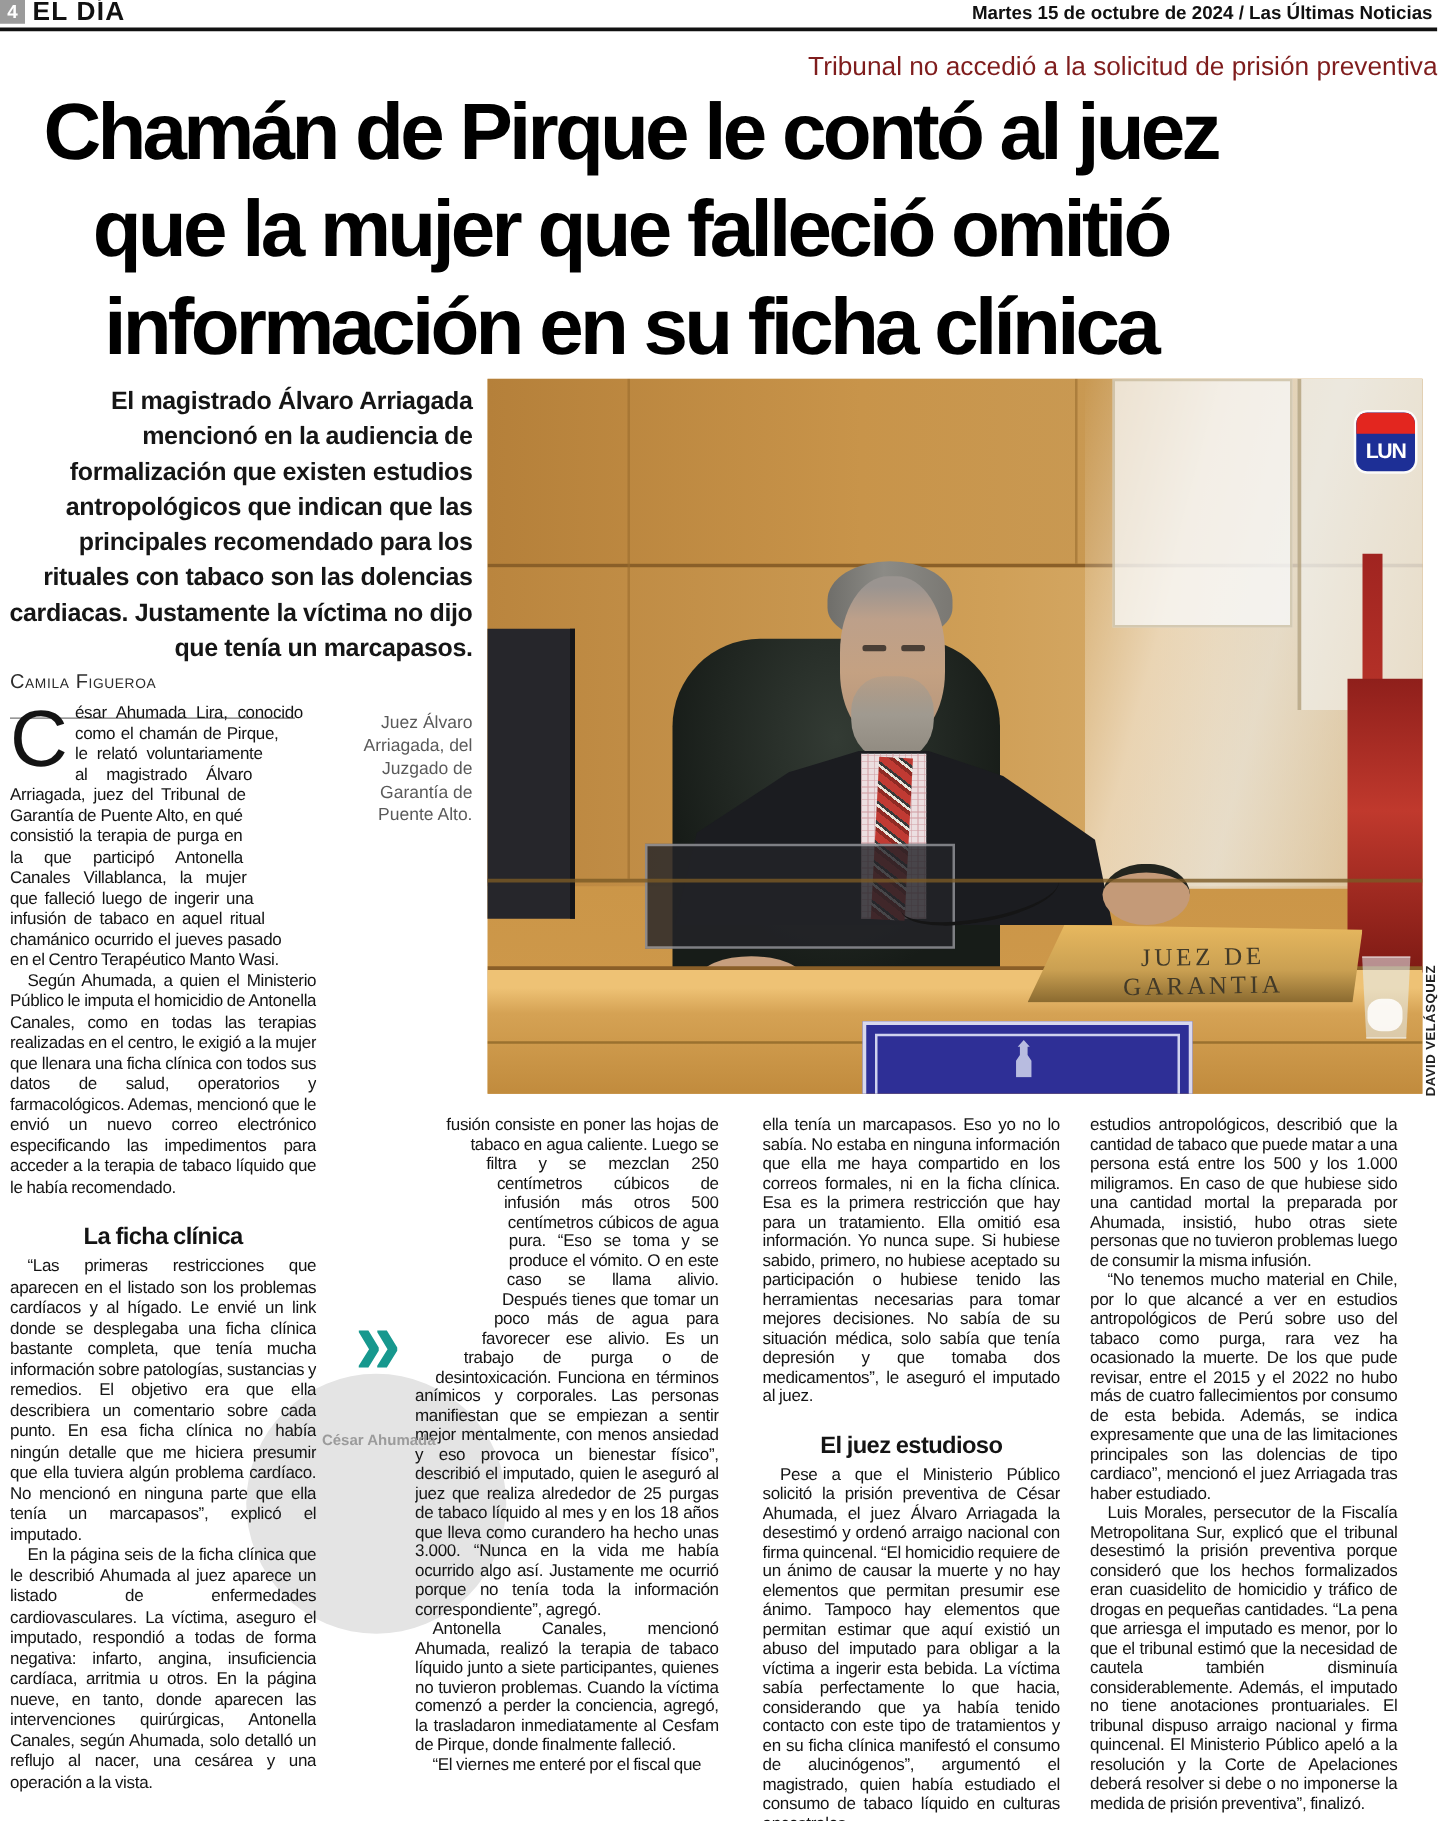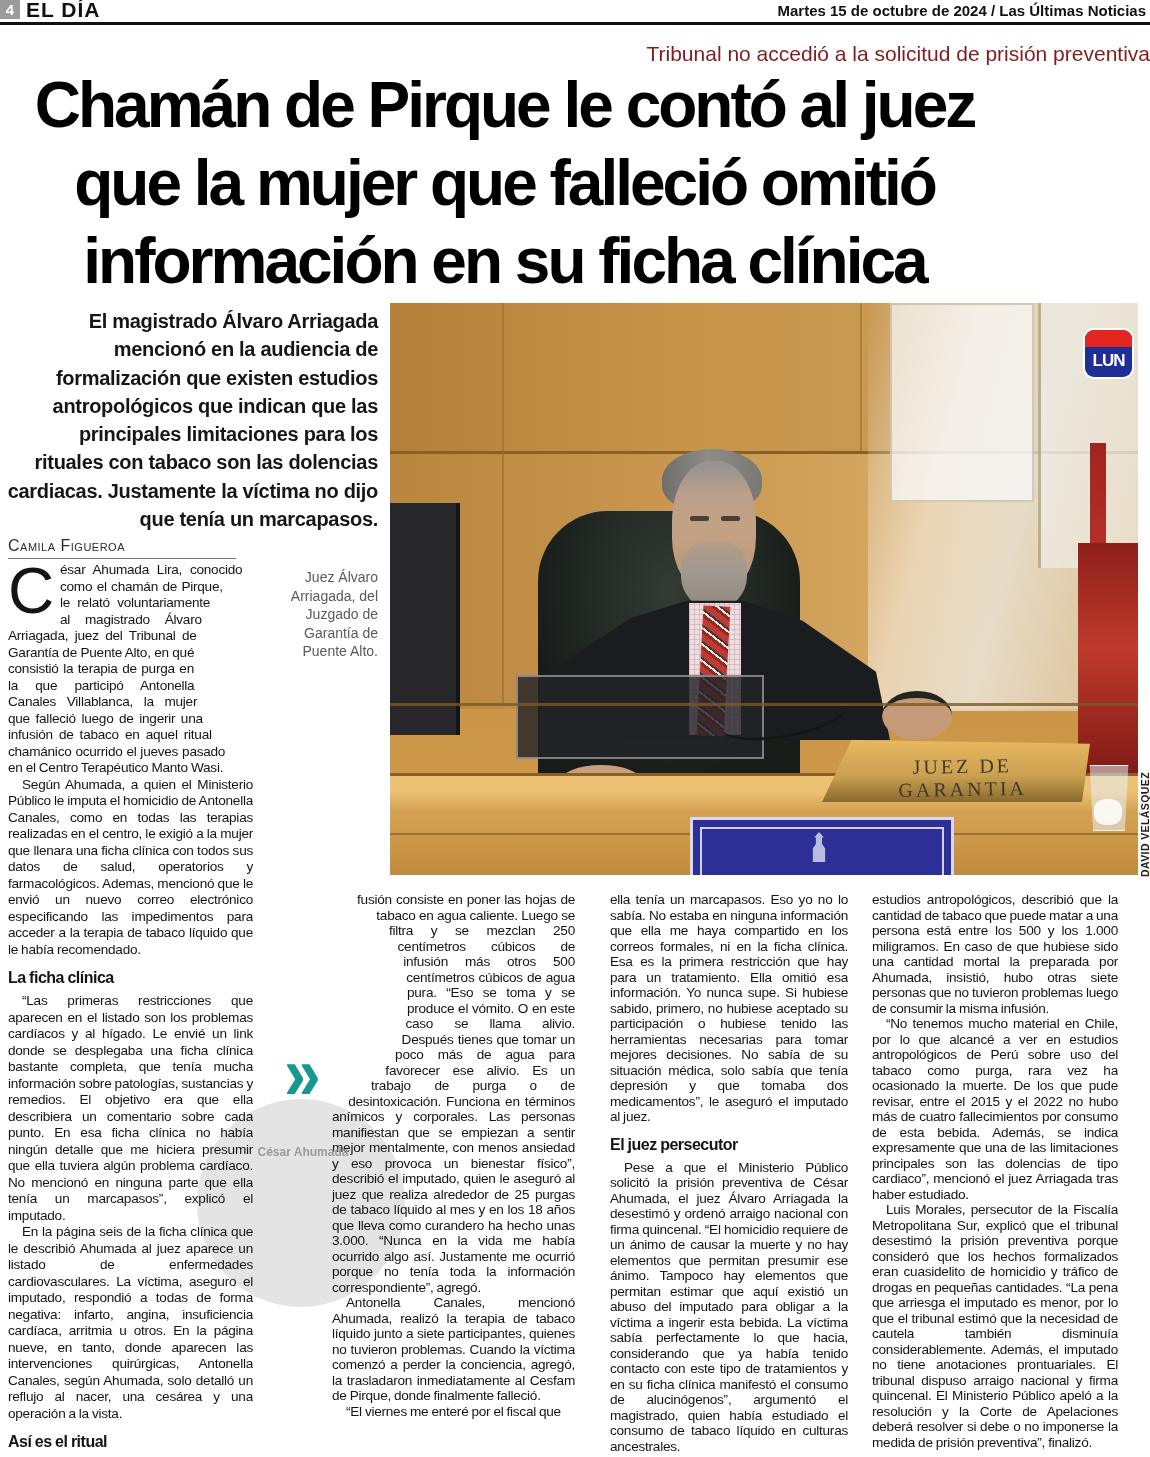--- a/index.html
+++ b/index.html
@@ -17,21 +17,21 @@
 
   
   .kicker{position:absolute;left:0;top:42px;width:1150px;text-align:right;font-size:21px;font-weight:500;color:#7f1d1d;}
   .headline{position:absolute;left:0;top:66px;width:1009px;text-align:center;font-weight:700;
             font-size:64px;line-height:78px;letter-spacing:-3px;color:#000;}
 
   
   .deck{position:absolute;left:6px;top:307px;width:372px;text-align:right;font-weight:700;
         font-size:20px;line-height:28.3px;letter-spacing:-0.3px;color:#161616;}
   .byline{position:absolute;left:8px;top:537px;width:228px;font-variant:small-caps;font-size:16px;
-          letter-spacing:.5px;color:#2c2c2c;border-bottom:1px solid #777;padding-bottom:3px;}
+          letter-spacing:.5px;color:#2c2c2c;border-bottom:1px solid #777;padding-bottom:19px;}
 
   
   .photo{position:absolute;left:390px;top:303px;width:748px;height:572px;overflow:hidden;
          background:linear-gradient(180deg,#c28c3e,#cf9a4c);}
   .photo *{position:absolute;}
   .p-wall-top{left:0;top:0;width:748px;height:148px;
       background:linear-gradient(90deg,#b5803a,#c8944a 40%,#caa05e);border-bottom:3px solid #8a5f28;}
   .p-wall-mid{left:0;top:151px;width:748px;height:255px;
       background:linear-gradient(90deg,#ba853e,#d0a058 55%,#d7ae6e 78%,#caa05e);}
   .p-seam1{left:112px;top:0;width:2px;height:400px;background:#9a6d2e;opacity:.6;}
@@ -103,21 +103,21 @@
 
   
   .col{position:absolute;text-align:justify;font-size:13.6px;line-height:15.5px;
        letter-spacing:-0.25px;word-spacing:-0.5px;color:#141414;overflow:hidden;}
   .col p{margin:0;}
   .col p.ind{text-indent:14px;}
   .col1{left:8px;top:562px;width:245px;height:895px;line-height:16.5px;}
   .col2{left:332px;top:892px;width:243px;height:565px;}
   .col3{left:610px;top:892px;width:238px;height:565px;}
   .col4{left:872px;top:892px;width:246px;height:565px;}
-  .sec-h{font-size:16px;font-weight:800;letter-spacing:-0.5px;margin:8px 0 4px;line-height:23px;text-align:left;}
+  .sec-h{font-size:19px;font-weight:800;letter-spacing:-0.5px;margin:20px 0 4px;line-height:23px;text-align:center;}
   .dropcap{float:left;font-size:64px;line-height:50px;padding:4px 6px 0 0;font-weight:400;}
   .pq-spacer-r{float:right;width:110px;height:212px;margin-top:537px;
       shape-outside:circle(107px at 158px 106px);}
   .pq-spacer-l{float:left;width:110px;height:212px;margin-top:207px;
       shape-outside:circle(107px at -32px 106px);}
 </style>
 </head>
 <body>
 
 <div class="page">
@@ -131,21 +131,21 @@
     </div>
   </div>
 
   <div class="kicker">Tribunal no accedió a la solicitud de prisión preventiva</div>
   <div class="headline">
     <div>Chamán de Pirque le contó al juez</div>
     <div>que la mujer que falleció omitió</div>
     <div>información en su ficha clínica</div>
   </div>
 
-  <div class="deck">El magistrado Álvaro Arriagada mencionó en la audiencia de formalización que existen estudios antropológicos que indican que las principales limitaciones para los rituales con tabaco son las dolencias cardiacas. Justamente la víctima no dijo que tenía un marcapasos.</div>
+  <div class="deck">El magistrado Álvaro Arriagada mencionó en la audiencia de formalización que existen estudios antropológicos que indican que las principales recomendado para los rituales con tabaco son las dolencias cardiacas. Justamente la víctima no dijo que tenía un marcapasos.</div>
   <div class="byline">Camila Figueroa</div>
 
   <div class="photo">
     <div class="p-wall-top"></div>
     <div class="p-wall-mid"></div>
     <div class="p-seam1"></div>
     <div class="p-seam2"></div>
     <div class="p-glass"></div>
     <div class="p-pane1"></div>
     <div class="p-pane2"></div>
@@ -199,21 +199,21 @@
 
   <div class="col col2">
     <div class="pq-spacer-l"></div>
     <p>fusión consiste en poner las hojas de tabaco en agua caliente. Luego se filtra y se mezclan 250 centímetros cúbicos de infusión más otros 500 centímetros cúbicos de agua pura. “Eso se toma y se produce el vómito. O en este caso se llama alivio. Después tienes que tomar un poco más de agua para favorecer ese alivio. Es un trabajo de purga o de desintoxicación. Funciona en términos anímicos y corporales. Las personas manifiestan que se empiezan a sentir mejor mentalmente, con menos ansiedad y eso provoca un bienestar físico”, describió el imputado, quien le aseguró al juez que realiza alrededor de 25 purgas de tabaco líquido al mes y en los 18 años que lleva como curandero ha hecho unas 3.000. “Nunca en la vida me había ocurrido algo así. Justamente me ocurrió porque no tenía toda la información correspondiente”, agregó.</p>
     <p class="ind">Antonella Canales, mencionó Ahumada, realizó la terapia de tabaco líquido junto a siete participantes, quienes no tuvieron problemas. Cuando la víctima comenzó a perder la conciencia, agregó, la trasladaron inmediatamente al Cesfam de Pirque, donde finalmente falleció.</p>
     <p class="ind">“El viernes me enteré por el fiscal que</p>
   </div>
 
   <div class="col col3">
     <p>ella tenía un marcapasos. Eso yo no lo sabía. No estaba en ninguna información que ella me haya compartido en los correos formales, ni en la ficha clínica. Esa es la primera restricción que hay para un tratamiento. Ella omitió esa información. Yo nunca supe. Si hubiese sabido, primero, no hubiese aceptado su participación o hubiese tenido las herramientas necesarias para tomar mejores decisiones. No sabía de su situación médica, solo sabía que tenía depresión y que tomaba dos medicamentos”, le aseguró el imputado al juez.</p>
-    <h3 class="sec-h">El juez persecutor</h3>
+    <h3 class="sec-h">El juez estudioso</h3>
     <p class="ind">Pese a que el Ministerio Público solicitó la prisión preventiva de César Ahumada, el juez Álvaro Arriagada la desestimó y ordenó arraigo nacional con firma quincenal. “El homicidio requiere de un ánimo de causar la muerte y no hay elementos que permitan presumir ese ánimo. Tampoco hay elementos que permitan estimar que aquí existió un abuso del imputado para obligar a la víctima a ingerir esta bebida. La víctima sabía perfectamente lo que hacia, considerando que ya había tenido contacto con este tipo de tratamientos y en su ficha clínica manifestó el consumo de alucinógenos”, argumentó el magistrado, quien había estudiado el consumo de tabaco líquido en culturas ancestrales.</p>
     <p class="ind">El juez Arriagada, tras haber leído</p>
   </div>
 
   <div class="col col4">
     <p>estudios antropológicos, describió que la cantidad de tabaco que puede matar a una persona está entre los 500 y los 1.000 miligramos. En caso de que hubiese sido una cantidad mortal la preparada por Ahumada, insistió, hubo otras siete personas que no tuvieron problemas luego de consumir la misma infusión.</p>
     <p class="ind">“No tenemos mucho material en Chile, por lo que alcancé a ver en estudios antropológicos de Perú sobre uso del tabaco como purga, rara vez ha ocasionado la muerte. De los que pude revisar, entre el 2015 y el 2022 no hubo más de cuatro fallecimientos por consumo de esta bebida. Además, se indica expresamente que una de las limitaciones principales son las dolencias de tipo cardiaco”, mencionó el juez Arriagada tras haber estudiado.</p>
     <p class="ind">Luis Morales, persecutor de la Fiscalía Metropolitana Sur, explicó que el tribunal desestimó la prisión preventiva porque consideró que los hechos formalizados eran cuasidelito de homicidio y tráfico de drogas en pequeñas cantidades. “La pena que arriesga el imputado es menor, por lo que el tribunal estimó que la necesidad de cautela también disminuía considerablemente. Además, el imputado no tiene anotaciones prontuariales. El tribunal dispuso arraigo nacional y firma quincenal. El Ministerio Público apeló a la resolución y la Corte de Apelaciones deberá resolver si debe o no imponerse la medida de prisión preventiva”, finalizó.</p>
   </div>
 

